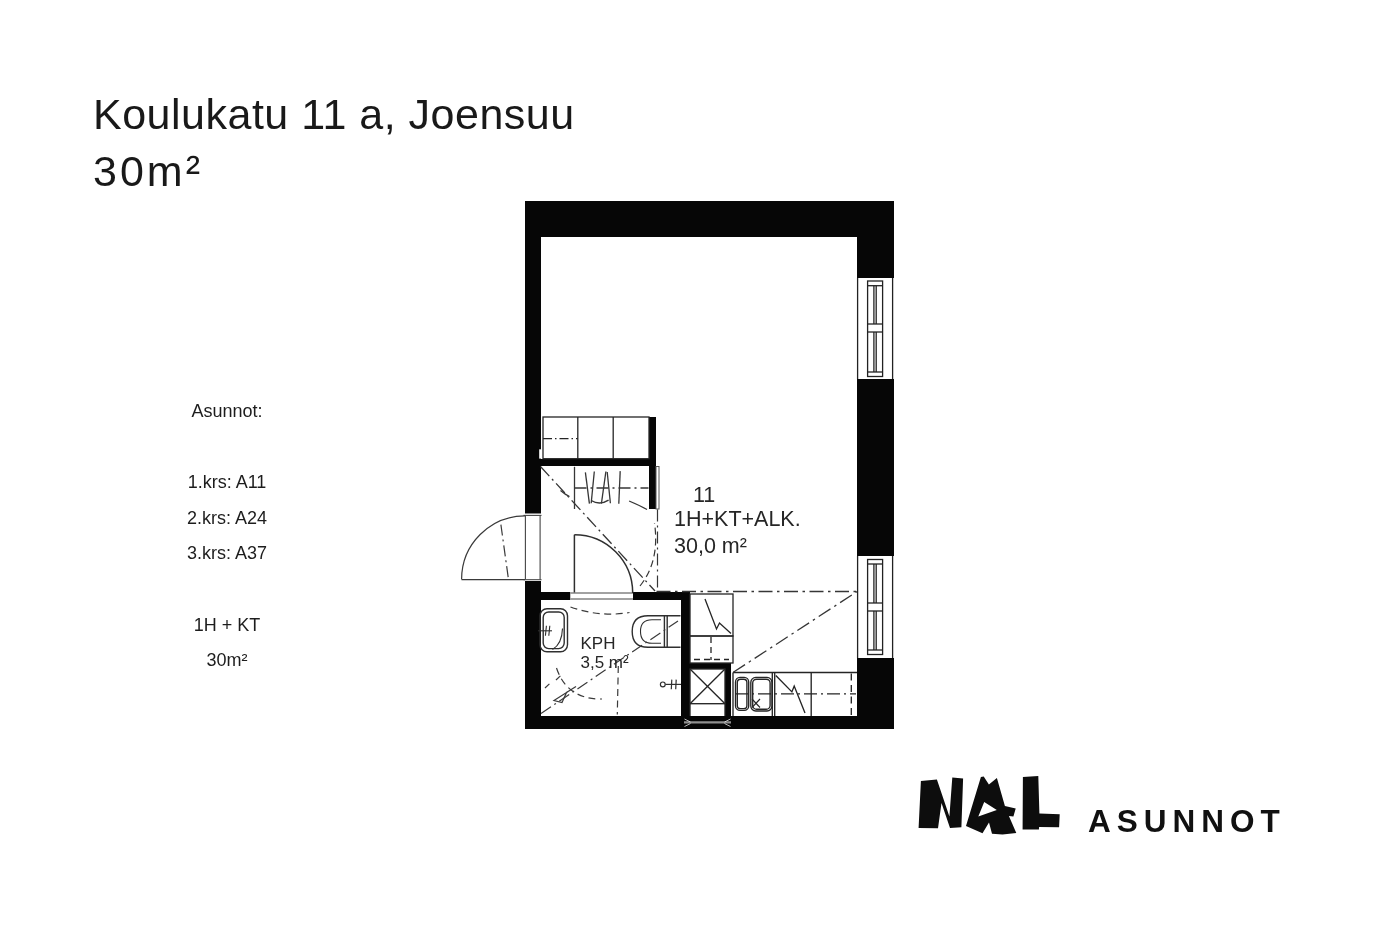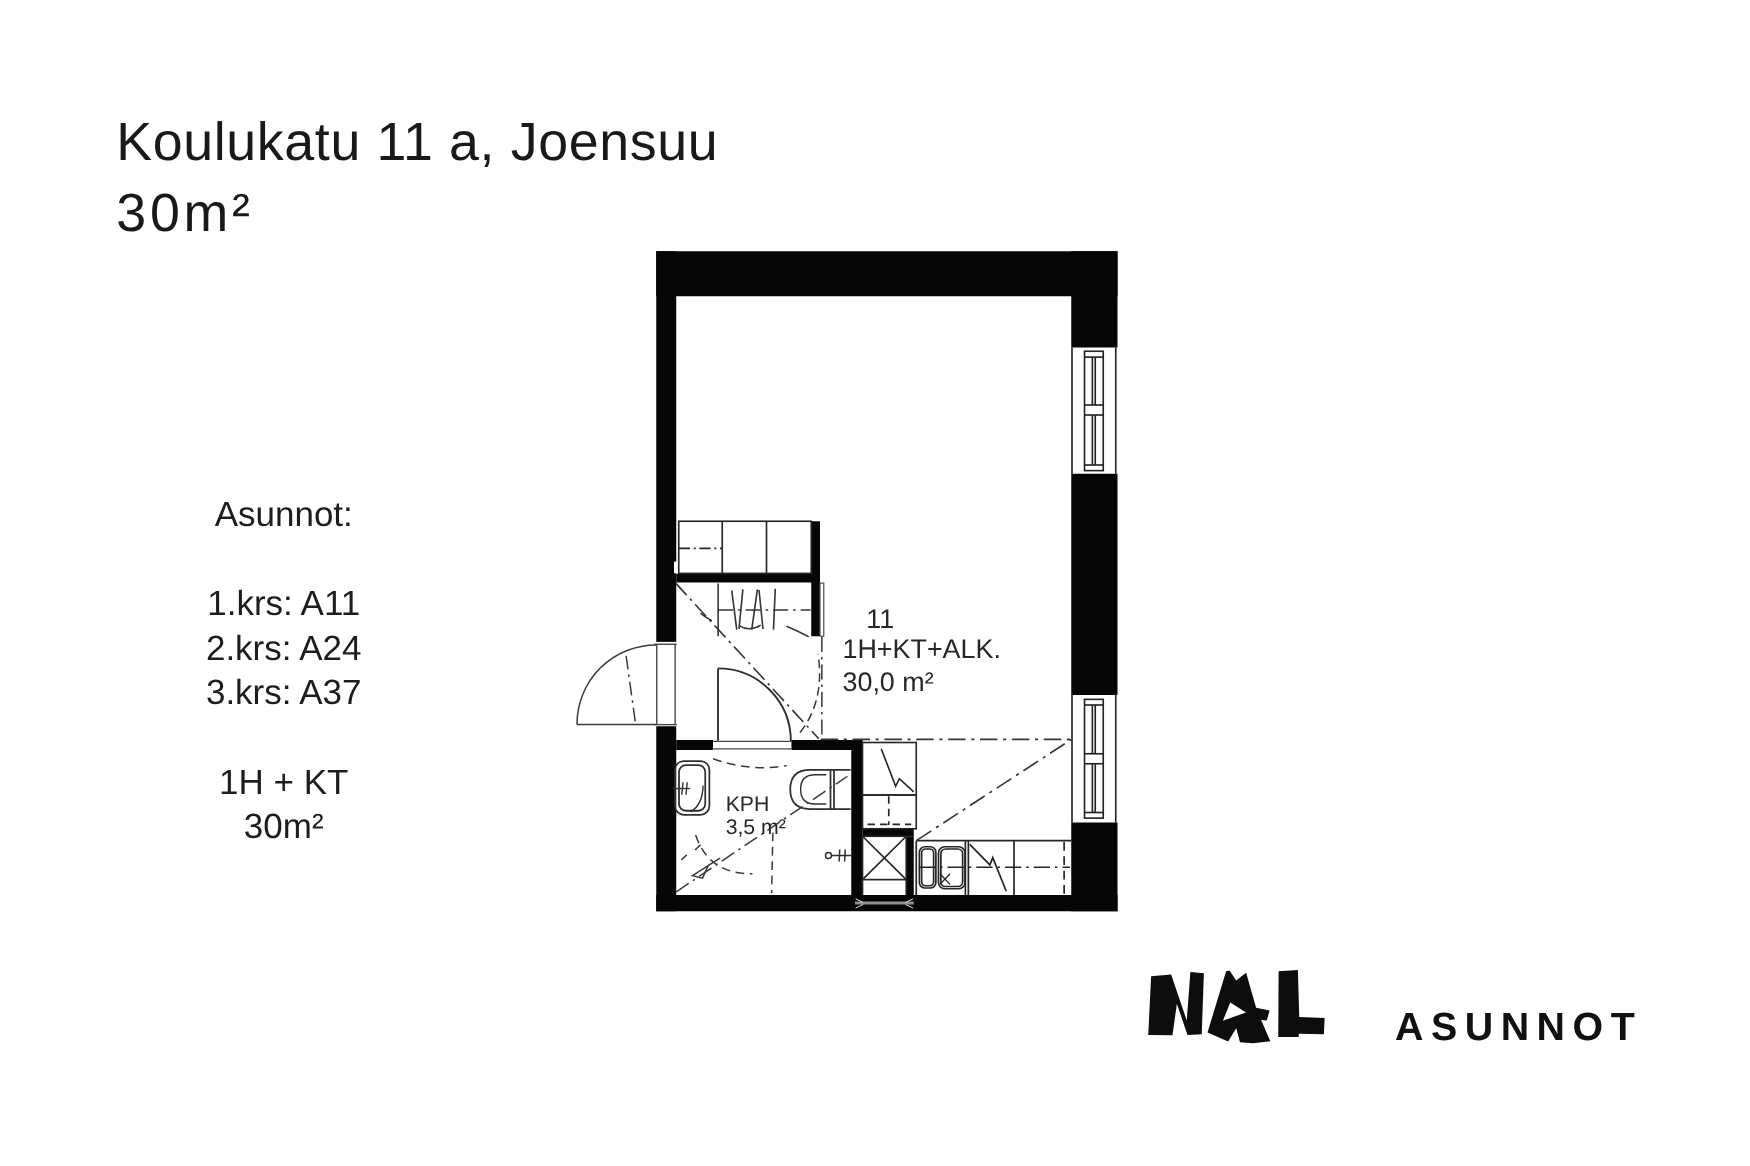--- a/index.html
+++ b/index.html
@@ -1,20 +1,20 @@
 <!DOCTYPE html>
 <html><head>
 <meta charset="utf-8">
 <style>
 html,body{margin:0;padding:0;background:#fff;}
 body{width:1400px;height:933px;position:relative;font-family:"Liberation Sans",sans-serif;color:#1d1d1d;overflow:hidden;}
 .abs{position:absolute;}
 #title{left:93px;top:86px;font-size:43px;font-weight:normal;line-height:57px;letter-spacing:0.5px;color:#191919;}
-#aptlist{left:77px;top:394px;width:300px;text-align:center;font-size:28px;line-height:35.6px;color:#1d1d1d;}
-#asunnot{left:1116px;top:803px;font-size:31.5px;font-weight:bold;letter-spacing:6px;color:#111;}
+#aptlist{left:77px;top:394px;width:300px;text-align:center;font-size:18px;line-height:35.6px;color:#1d1d1d;}
+#asunnot{left:1088px;top:803px;font-size:31.5px;font-weight:bold;letter-spacing:6px;color:#111;}
 svg text{font-family:"Liberation Sans",sans-serif;fill:#262626;}
 </style>
 </head>
 <body>
 
 <div class="abs" id="title">Koulukatu 11 a, Joensuu<br><span style="letter-spacing:3px">30m²</span></div>
 
 <div class="abs" id="aptlist">Asunnot:<br><br>1.krs: A11<br>2.krs: A24<br>3.krs: A37<br><br>1H + KT<br>30m²</div>
 
 <div class="abs" id="asunnot">ASUNNOT</div>

